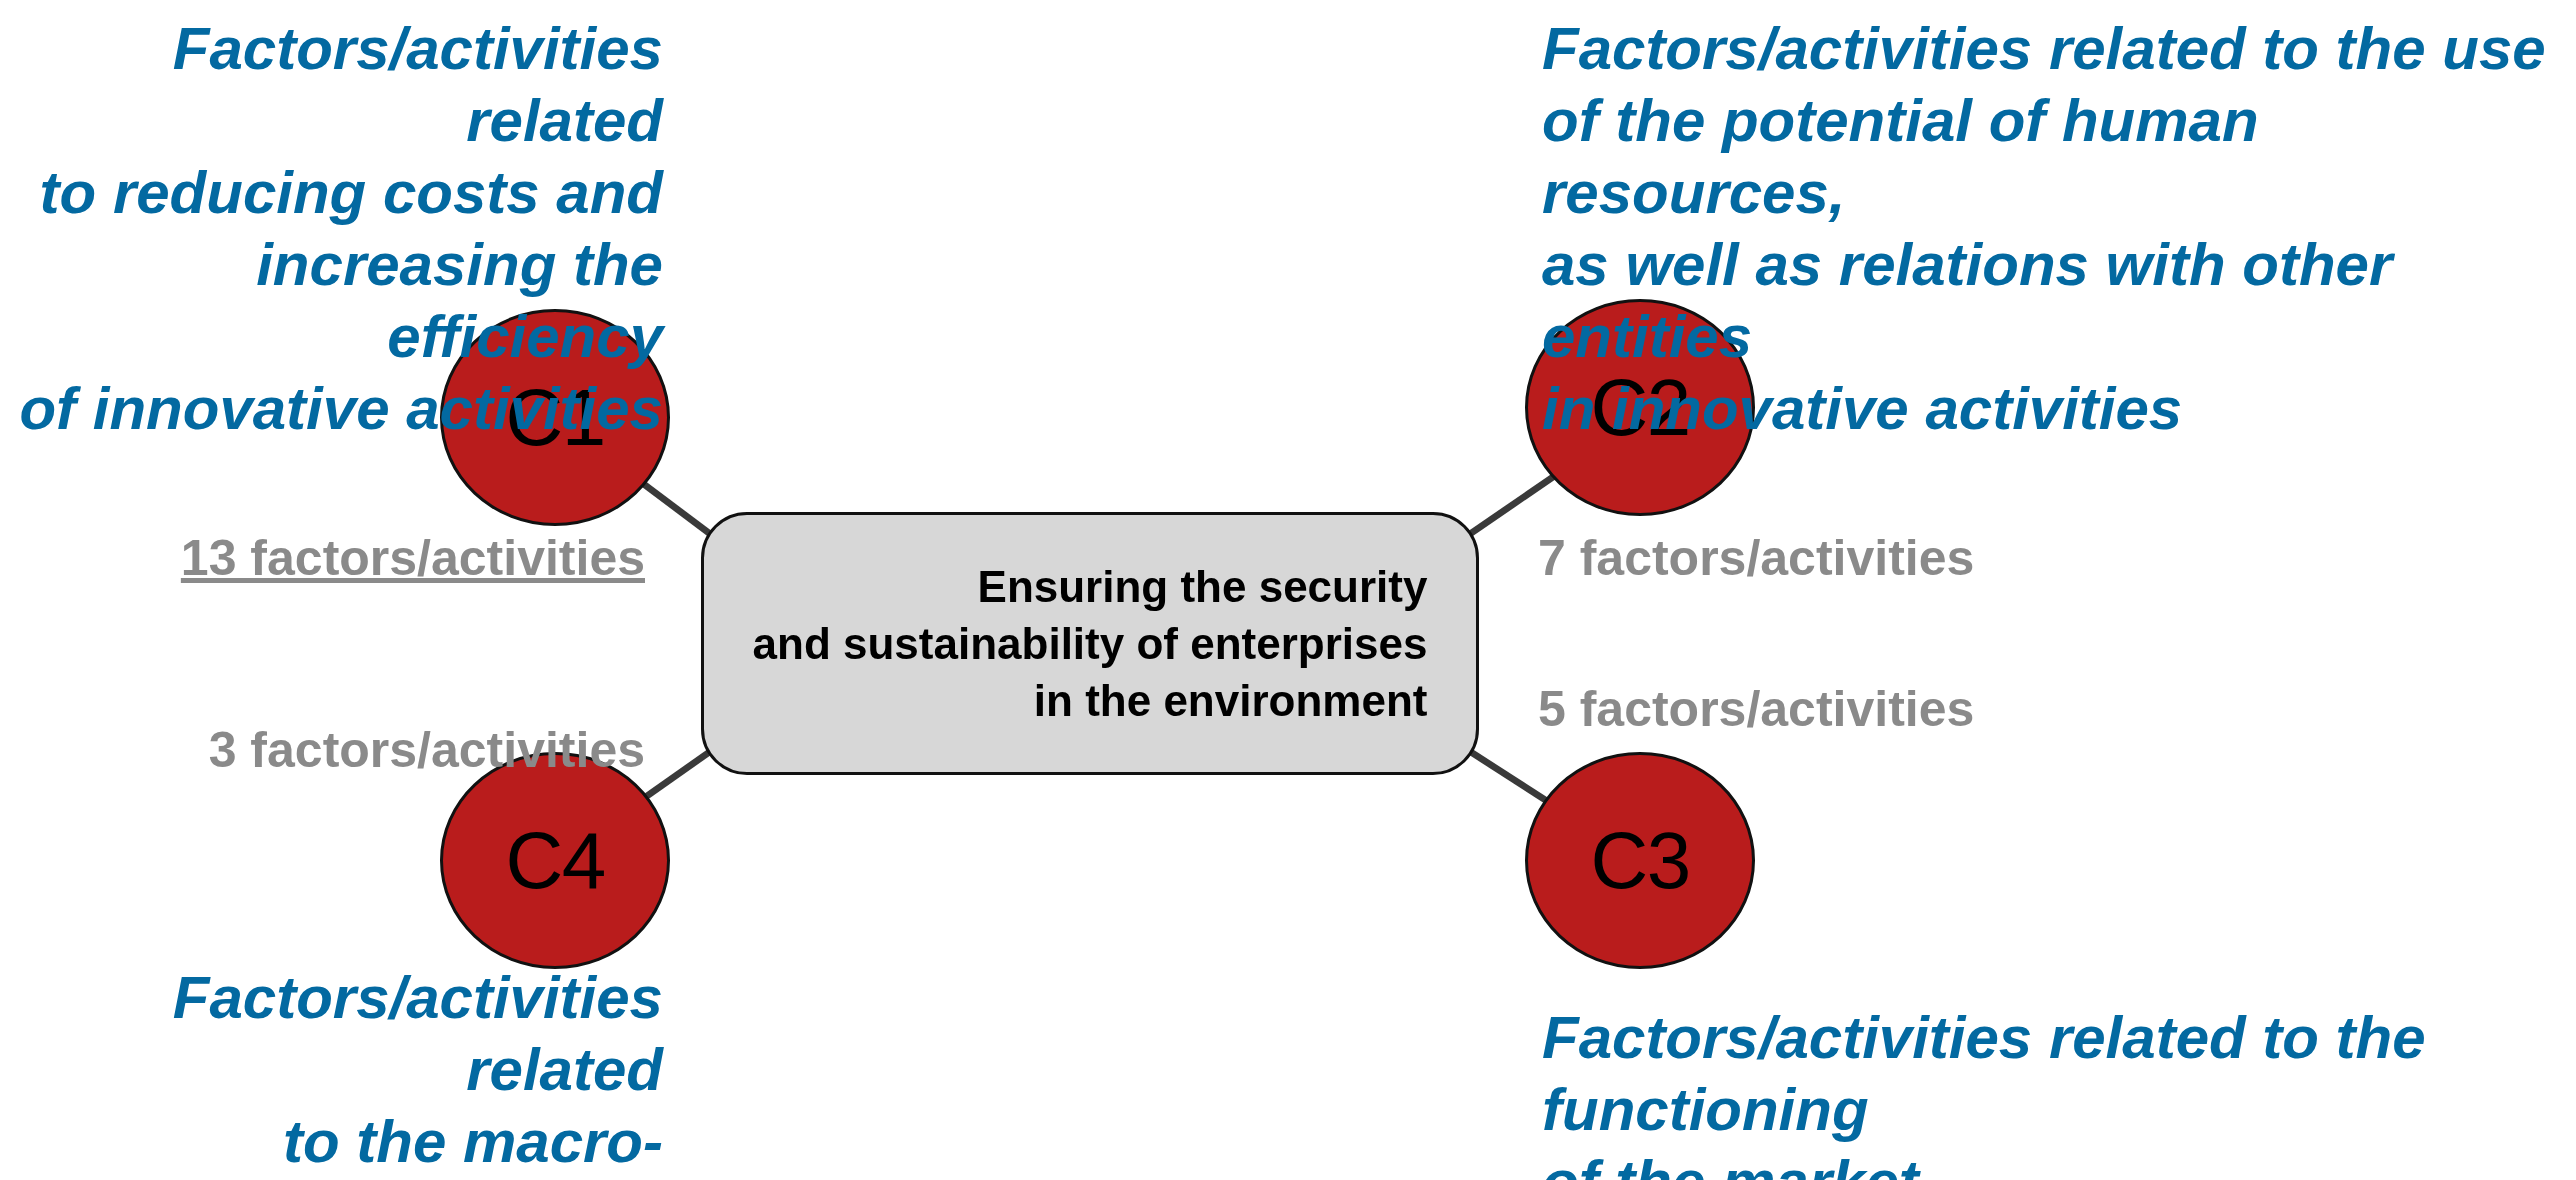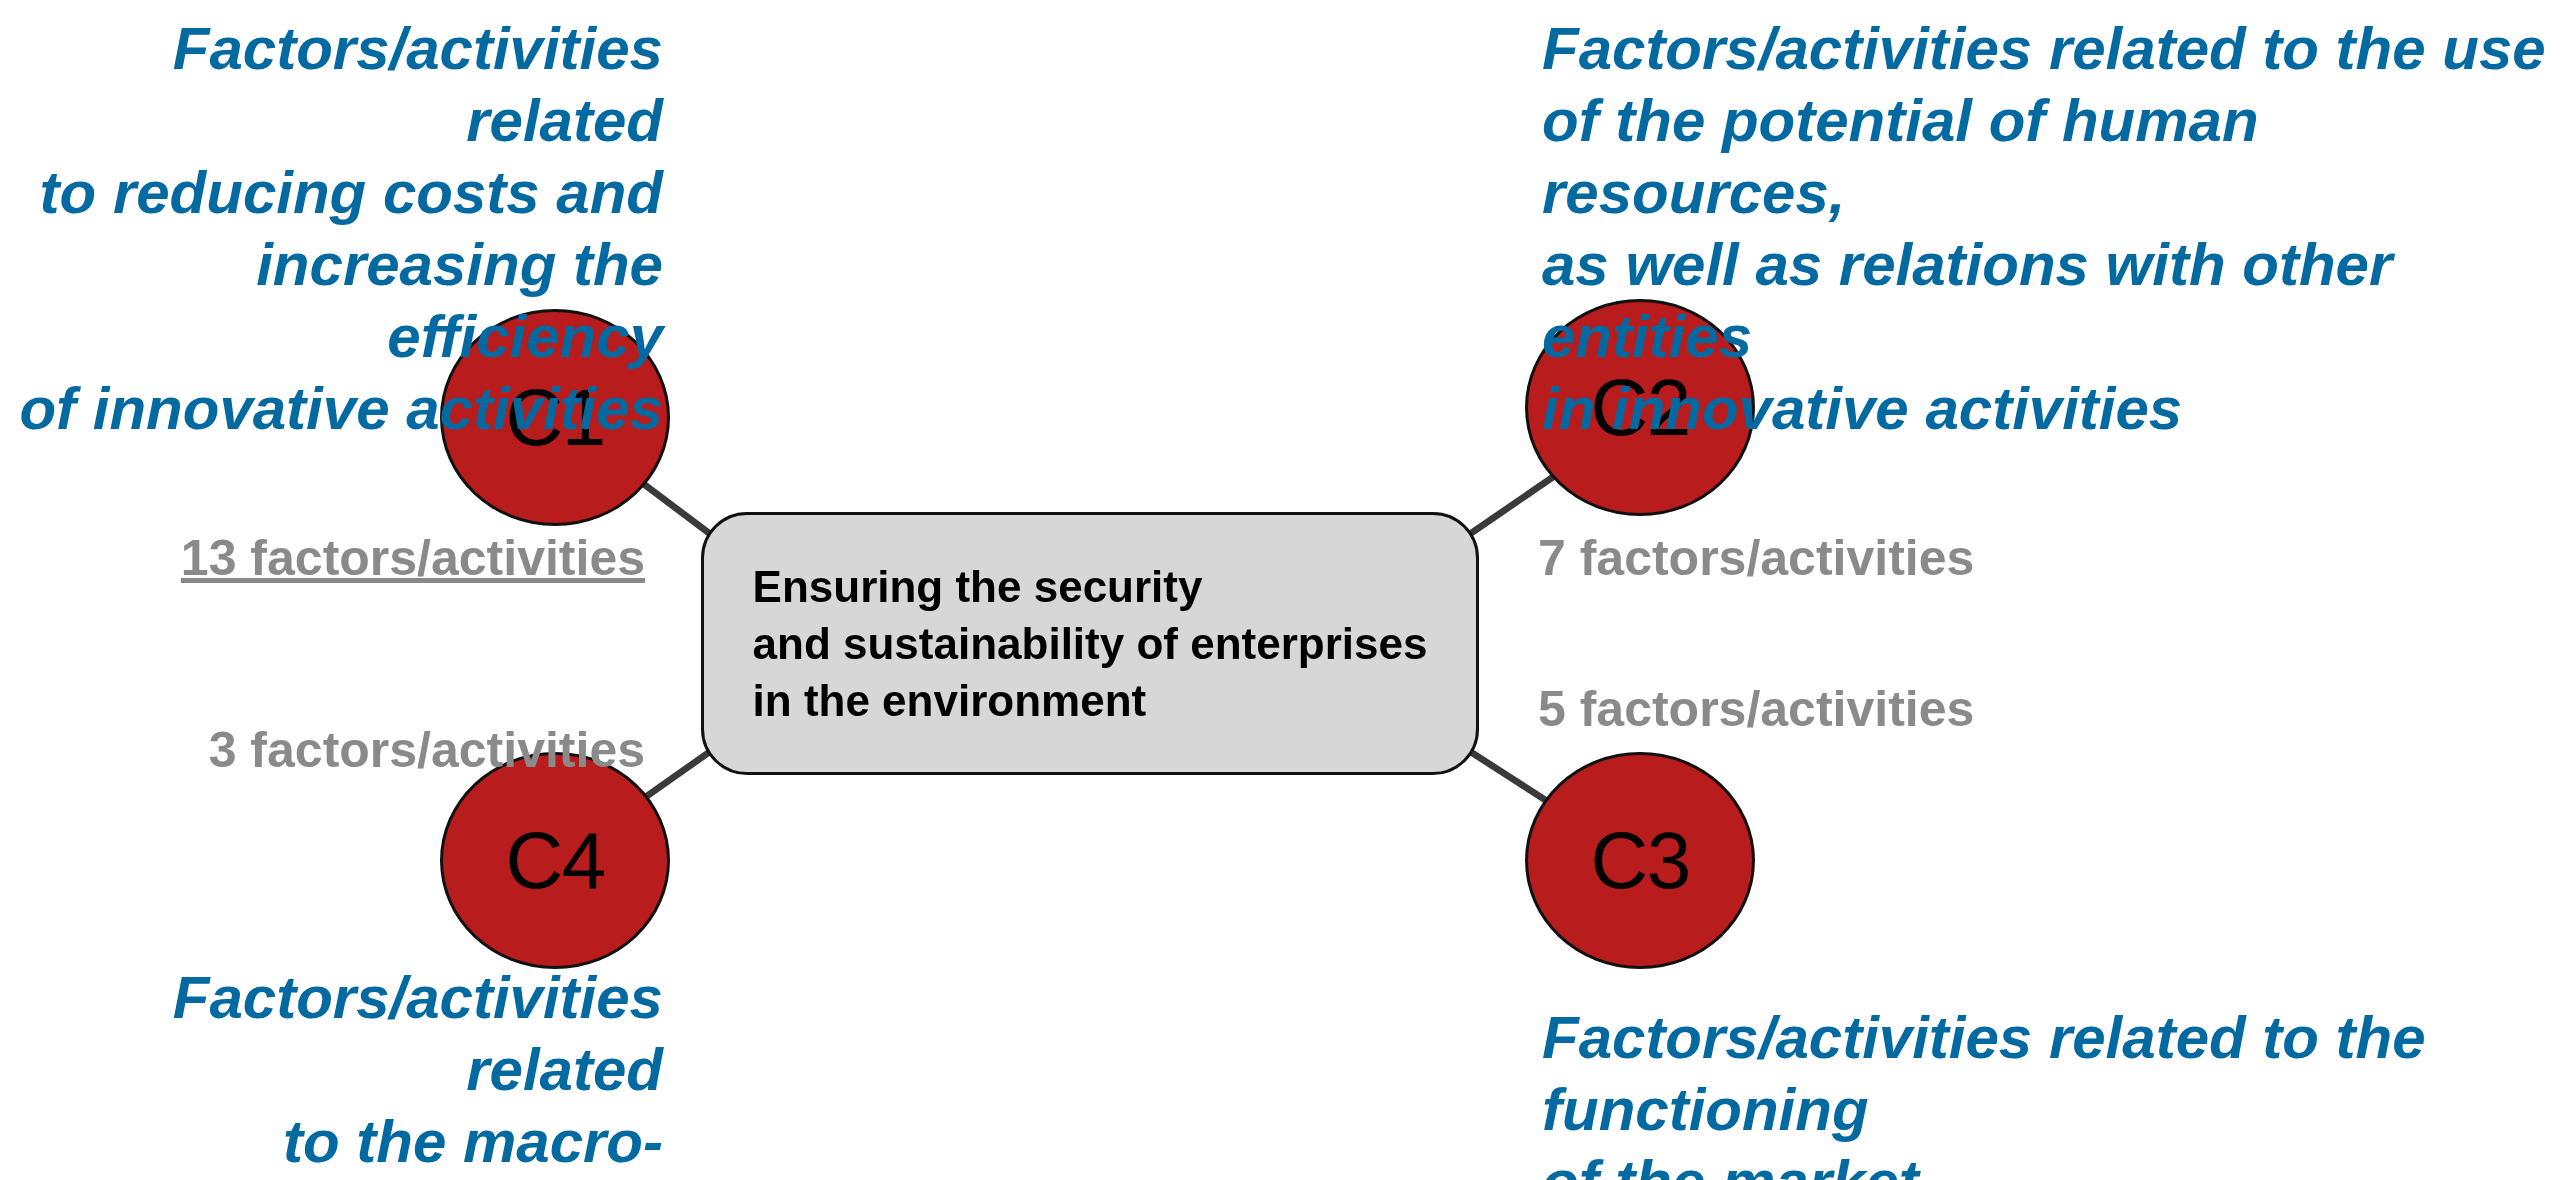--- a/index.html
+++ b/index.html
@@ -53,21 +53,21 @@
     border: 3.4px solid #111111;
     border-radius: 46px;
     display: flex;
     align-items: center;
     justify-content: center;
   }
   #center-box .box-label {
     font-weight: bold;
     font-size: 44px;
     line-height: 57px;
-    text-align: left;
+    text-align: right;
     white-space: pre-line;
   }
 
   .desc {
     position: absolute;
     font-weight: bold;
     font-style: italic;
     font-size: 60px;
     line-height: 72px;
     white-space: pre-line;

